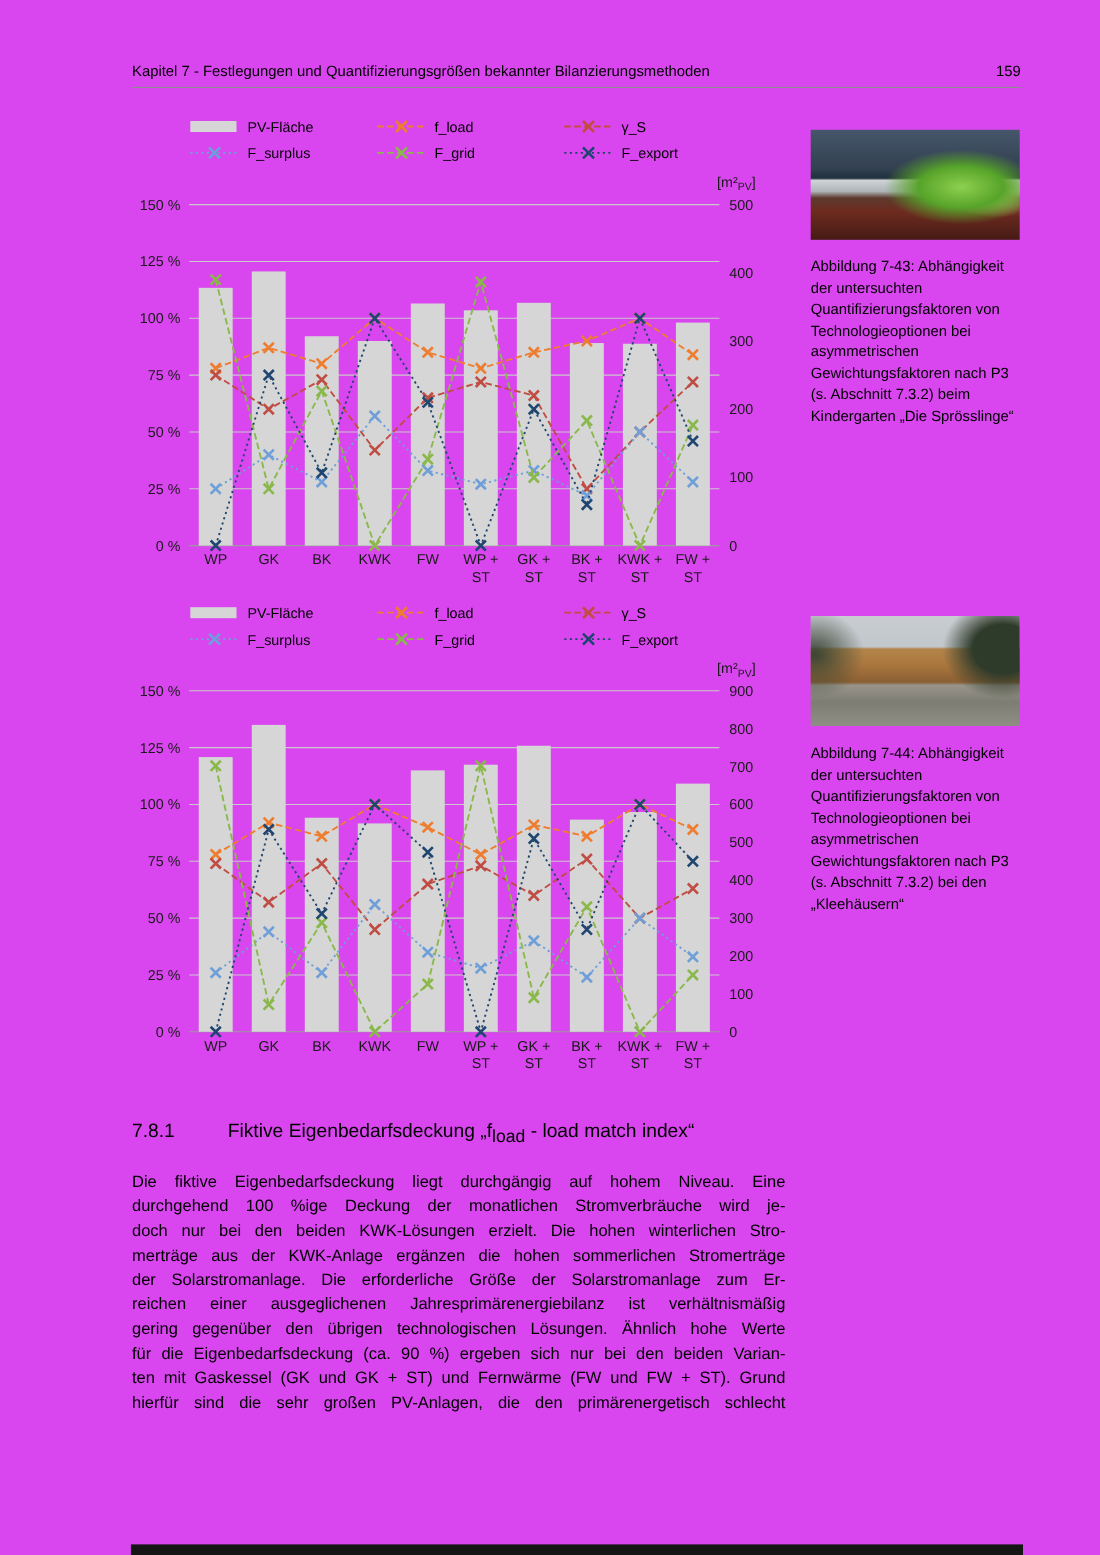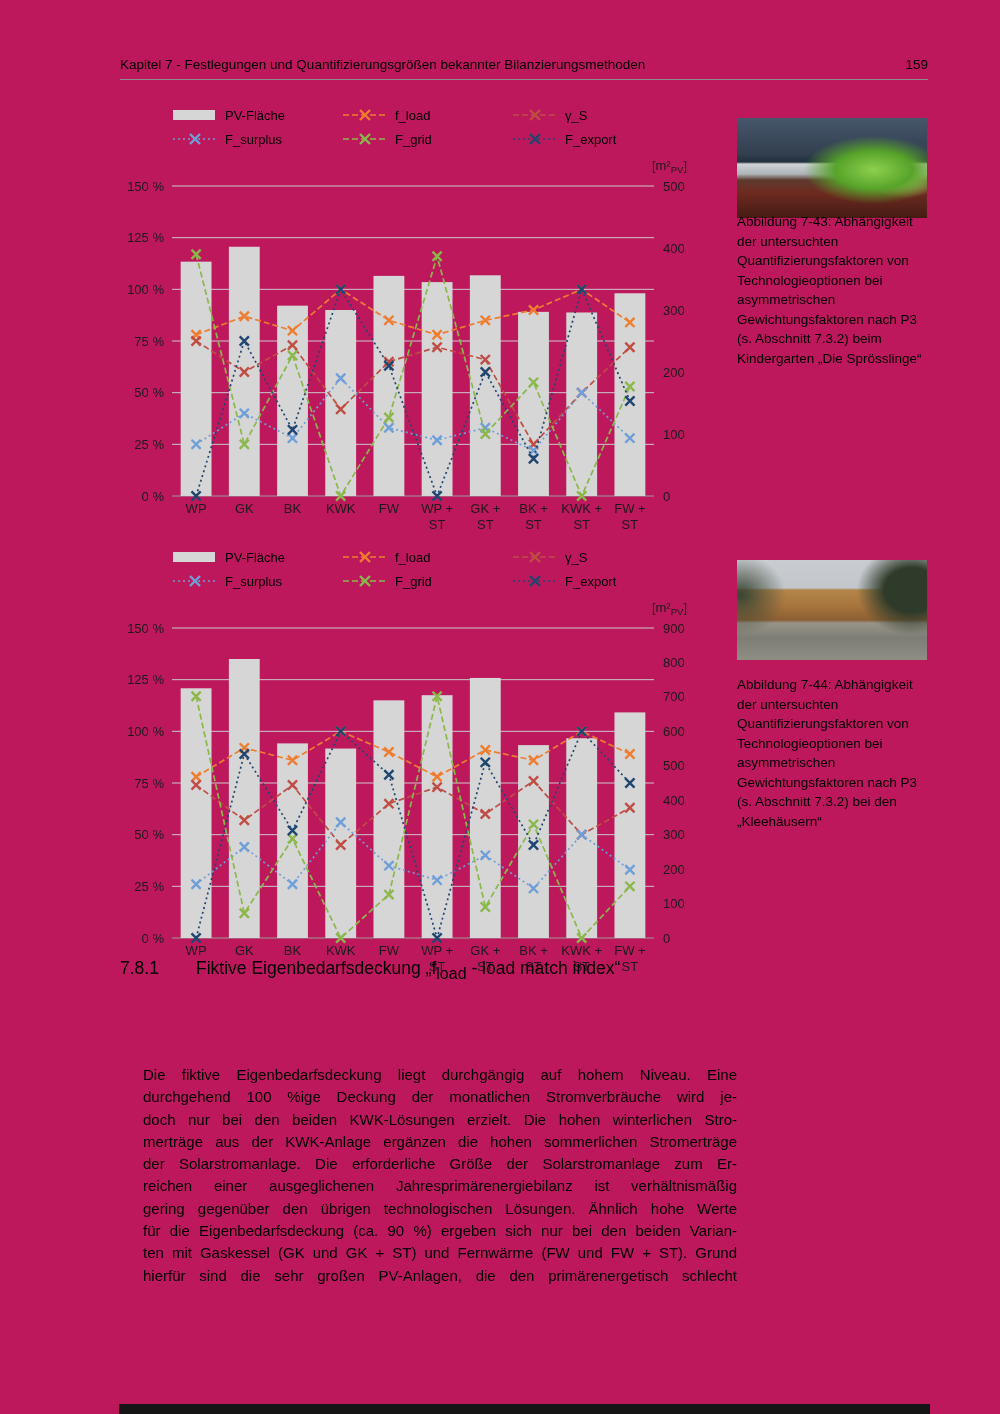--- a/index.html
+++ b/index.html
@@ -1,17 +1,17 @@
 <!DOCTYPE html>
 <html><head>
 <meta charset="utf-8">
 <style>
   * { margin:0; padding:0; box-sizing:border-box; }
   html,body { background:#ffffff; }
-  .page { position:relative; width:1000px; height:1414px; background:#be185d;
+  .page { position:relative; width:1000px; height:1414px; background:#d946ef;
           font-family:"Liberation Sans", sans-serif; color:#000; overflow:hidden; }
 
   .header { position:absolute; top:57px; left:120px; width:808px;
             display:flex; justify-content:space-between; font-size:13.5px;
             padding-bottom:7px; border-bottom:1px solid #8c8c8c; }
 
   .chart-section { position:absolute; left:120px; width:582px;text-align:center; }
   #chart-section-1 { top:104px; }
   #chart-section-2 { top:546px; }
 
@@ -29,29 +29,29 @@
   #photo-1 { background:
       radial-gradient(ellipse 70px 34px at 72% 52%, #8ed04e 0%, #57a42a 55%, rgba(87,164,42,0) 100%),
       radial-gradient(ellipse 40px 20px at 88% 60%, #cfe37a 0%, rgba(207,227,122,0) 100%),
       linear-gradient(180deg, #46566b 0%, #32404f 36%, #21303d 44%, #cfd3d6 46%, #aeb4b8 56%, #5d3a2e 62%, #6e2b20 74%, #451b14 100%); }
   #photo-2 { background:
       radial-gradient(ellipse 55px 45px at 92% 30%, #2f3b2a 0%, #2f3b2a 50%, rgba(47,59,42,0) 100%),
       radial-gradient(ellipse 45px 40px at 2% 35%, #3a4534 0%, rgba(58,69,52,0) 100%),
       linear-gradient(180deg, #c9cdd2 0%, #c2c7cc 28%, #b3854a 30%, #a9763e 45%, #8a5f33 60%, #99948a 63%, #7d7d74 78%, #8e8e85 100%); }
 
   .caption { position:absolute; left:737px; width:196px; font-size:13.5px; line-height:19.5px; }
-  #caption-1 { top:212px; }
+  #caption-1 { top:232px; }
   #caption-2 { top:675px; }
 
-  .section-heading { position:absolute; top:958px; left:120px; display:flex; font-size:17.5px; }
+  .section-heading { position:absolute; top:1018px; left:120px; display:flex; font-size:17.5px;gap:11px; }
   .section-heading .num { width:76px; }
   .section-heading sub { font-size:16px; }
 
   .body-text { position:absolute; top:1064px; left:120px; width:594px;
-               font-size:15px; line-height:22.3px;margin-left:23px; }
+               font-size:15px; line-height:22.3px; }
   .body-line { text-align:justify; text-align-last:justify; }
 
   .bottom-bar { position:absolute; left:119px; top:1404px; width:811px; height:10px; background:#151515; }
 </style>
 </head>
 <body>
 
 <div class="page">
 
   <div class="header">

